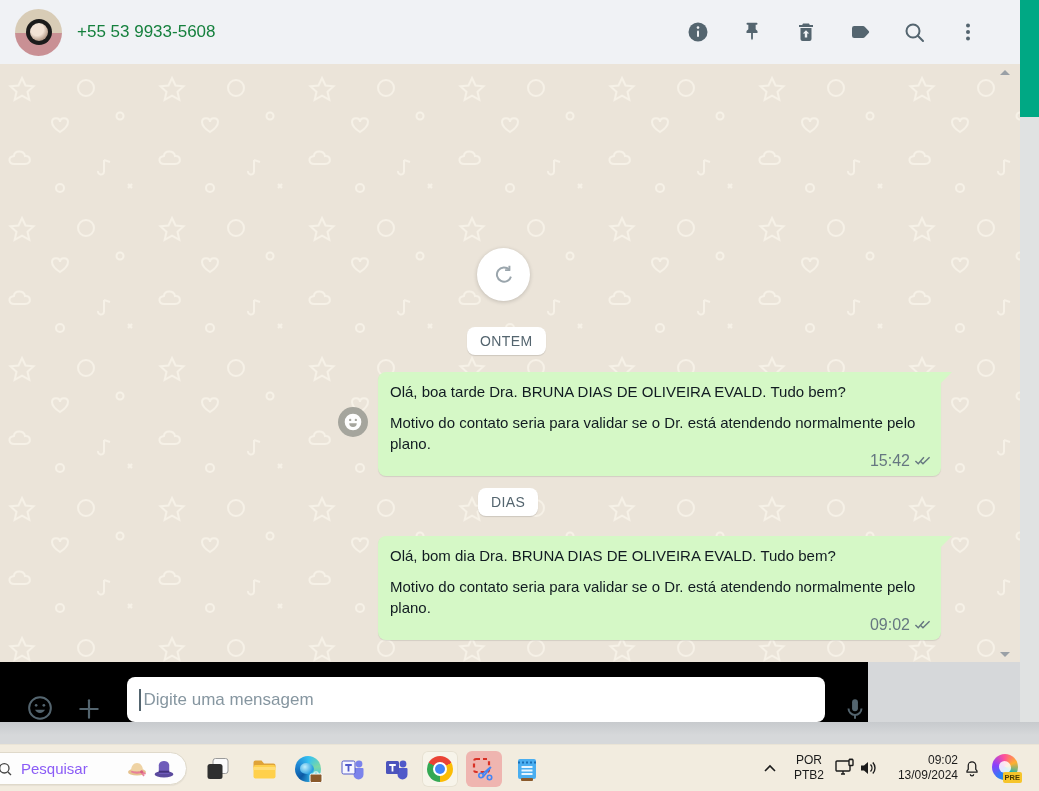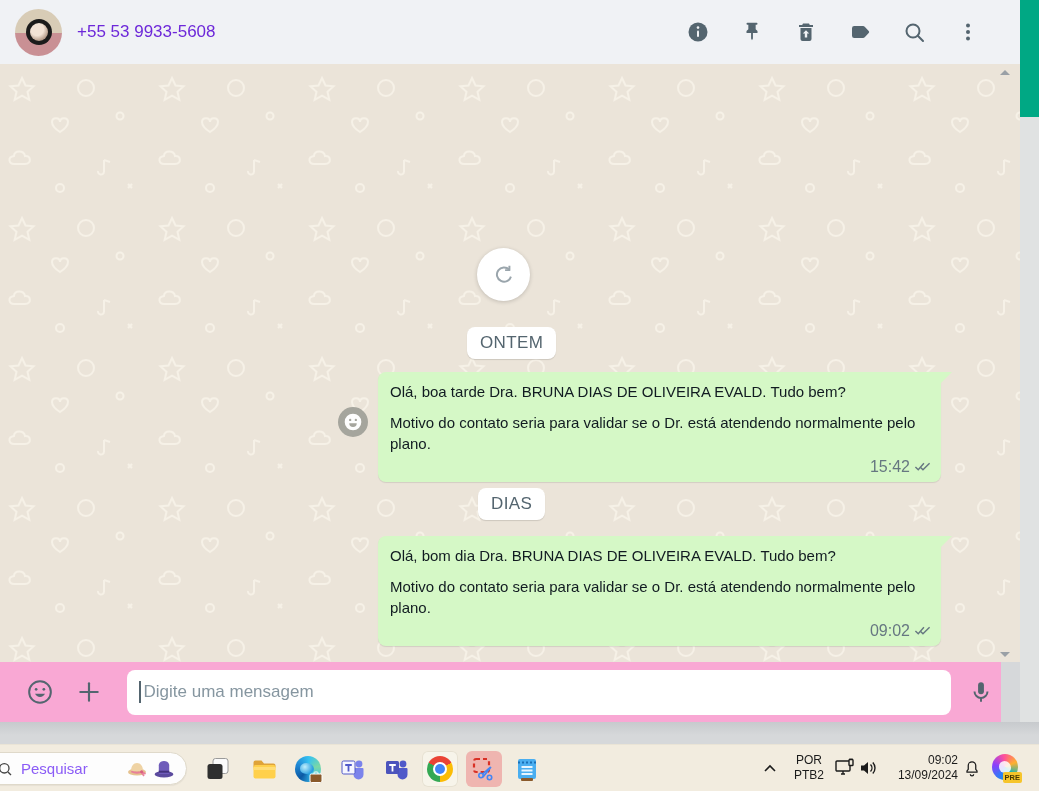--- a/index.html
+++ b/index.html
@@ -9,21 +9,21 @@
 
   
   .chat-header { position:absolute; left:0; top:0; width:1020px; height:64px;
     background:#f0f2f5; display:flex; align-items:center; padding-left:15px; z-index:5; }
   .avatar { width:47px; height:47px; border-radius:50%; position:relative; overflow:hidden;
     background:linear-gradient(180deg,#d8ccb6 0 52%, #c99094 52% 100%); flex:0 0 auto; cursor:pointer; }
   .avatar .inner-ring { position:absolute; left:50%; top:50%; transform:translate(-50%,-50%);
     width:26px; height:26px; border-radius:50%; background:#1b1b1b; }
   .avatar .inner-photo { position:absolute; left:50%; top:50%; transform:translate(-50%,-50%);
     width:18px; height:18px; border-radius:50%; background:radial-gradient(circle at 40% 35%, #f2e3d5 0 40%, #b9a08e 70%, #6d5a4c); }
-  .phone-title { margin-left:15px; font-size:17px; color:#6d28d9; cursor:pointer; }
+  .phone-title { margin-left:15px; font-size:17px; color:#15803d; cursor:pointer; }
   .header-icons { margin-left:auto; display:flex; align-items:center; gap:30px; padding-right:40px; }
   .hicon { width:24px; height:24px; color:#54656f; cursor:pointer; display:flex; align-items:center; justify-content:center; }
   .hicon svg { display:block; }
 
   
   .right-strip { position:absolute; left:1020px; top:0; width:19px; height:744px; background:#e0e2e2; }
   .right-strip .green { position:absolute; top:0; left:0; width:19px; height:117px; background:#00a884; }
   .bottom-band { position:absolute; left:0; top:722px; width:1039px; height:22px;
     background:linear-gradient(180deg,#c7cacd,#d6d8da 60%); }
 
@@ -32,44 +32,44 @@
   .doodle { position:absolute; inset:0; }
   .scroll-arrow { position:absolute; width:0; height:0; border-left:5px solid transparent; border-right:5px solid transparent; cursor:pointer; }
   .scroll-arrow.up   { left:1000px; top:6px;   border-bottom:5px solid #9aa0a6; }
   .scroll-arrow.down { left:1000px; top:588px; border-top:5px solid #9aa0a6; }
 
   .refresh-btn { position:absolute; left:477px; top:184px; width:53px; height:53px; border-radius:50%;
     background:#fff; box-shadow:0 1px 4px rgba(0,0,0,.18); display:flex; align-items:center; justify-content:center; cursor:pointer; }
   .refresh-btn svg { color:#9aa5ac; }
 
   .date-pill { position:absolute; background:#fff; border-radius:8px; padding:6px 13px;
-    font-size:17px; font-weight:500; letter-spacing:.4px; color:#54656f;
+    font-size:14px; font-weight:500; letter-spacing:.4px; color:#54656f;
     box-shadow:0 1px 1px rgba(0,0,0,.13); }
   .pill-ontem { left:467px; top:263px; }
   .pill-hoje  { left:478px; top:424px; }
 
   .bubble { position:absolute; left:378px; width:563px; min-height:104px; background:#d5f8c6;
-    border-radius:8px; border-top-right-radius:0; padding:9px 12px 28px 12px;
+    border-radius:8px; border-top-right-radius:0; padding:9px 12px 22px 12px;
     box-shadow:0 1px 1px rgba(0,0,0,.1); font-size:15px; line-height:21px; color:#111b21; }
   .bubble::after { content:""; position:absolute; right:-11px; top:0; width:0; height:0;
     border-left:11px solid #d5f8c6; border-bottom:11px solid transparent; }
   .bubble-1 { top:308px; }
   .bubble-2 { top:472px; }
   .bubble p + p { margin-top:10px; }
   .meta { position:absolute; right:10px; bottom:5px; display:flex; align-items:center; gap:4px; }
   .meta .time { font-size:16px; color:#667781; }
   .meta svg { color:#667781; display:block; }
 
   .react-btn { position:absolute; left:338px; top:343px; width:30px; height:30px; border-radius:50%;
     background:#a2a29a; display:flex; align-items:center; justify-content:center; cursor:pointer; opacity:.95; }
   .react-btn svg { color:#fff; }
 
   
-  .composer { position:absolute; left:0; top:662px; width:1001px; height:60px; background:#f9a8d4;
-    display:flex; align-items:center; z-index:5; }
+  .composer { position:absolute; left:0; top:662px; width:868px; height:60px; background:#000000;
+    display:flex; align-items:flex-end; z-index:5; }
   .cicon { color:#54656f; cursor:pointer; display:flex; align-items:center; justify-content:center; }
   .emoji-btn { margin-left:26px; }
   .plus-btn { margin-left:22px; }
   .input-box { margin-left:25px; width:824px; height:45px; background:#fff; border-radius:8px;
     display:flex; align-items:center; padding:0 12px; cursor:text; }
   .caret { width:1.5px; height:22px; background:#54656f; margin-right:3px; }
   .placeholder { font-size:17px; color:#8696a0; }
   .mic-btn { margin-left:17px; }
 
   

